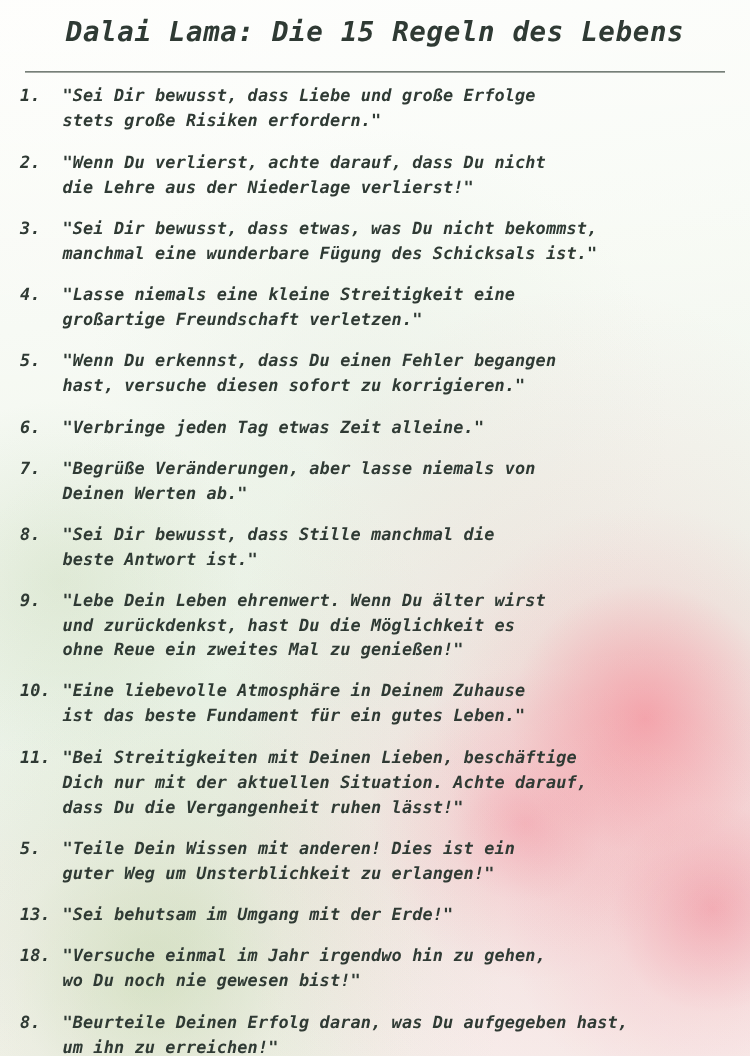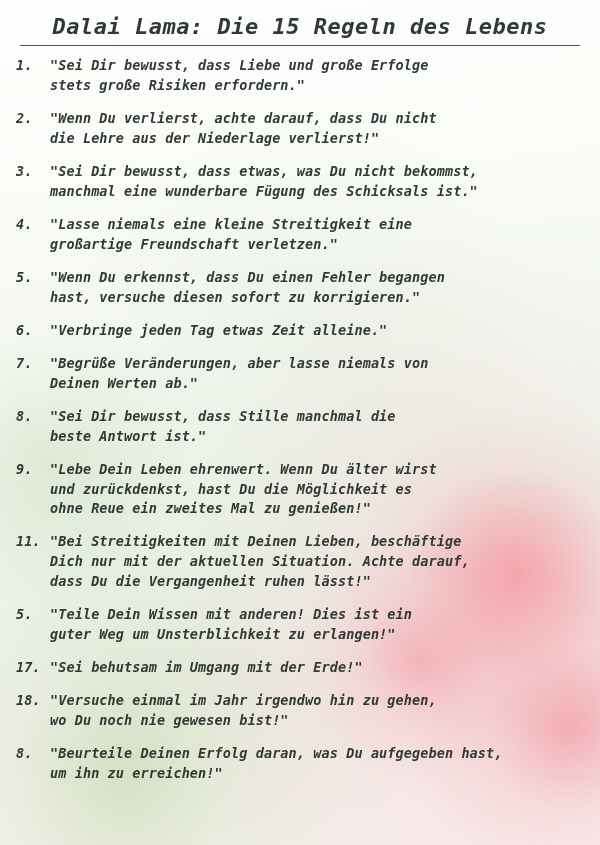--- a/index.html
+++ b/index.html
@@ -43,21 +43,21 @@
     padding: 10px 14px 0 14px;
   }
   .title {
     font-family: "DejaVu Sans Mono", monospace;
     font-size: 22px;
     font-weight: bold;
     font-style: italic;
     letter-spacing: 0.5px;
     color: #2f3a34;
     text-align: center;
-    margin: 4px 0 6px 0;
+    margin: 4px 0 18px 0;
     white-space: nowrap;
   }
   .rule-line {
     border: none;
     border-top: 1.5px solid #4a554d;
     margin: 4px 6px 10px 6px;
   }
   .list {
     list-style: none;
     margin: 0;
@@ -137,32 +137,37 @@
         <span class="quote">"Sei Dir bewusst, dass Stille manchmal die
 beste Antwort ist."</span>
       </li>
       <li class="item">
         <span class="num">9.</span>
         <span class="quote">"Lebe Dein Leben ehrenwert. Wenn Du älter wirst
 und zurückdenkst, hast Du die Möglichkeit es
 ohne Reue ein zweites Mal zu genießen!"</span>
       </li>
       <li class="item">
+        <span class="num">10.</span>
+        <span class="quote">"Eine liebevolle Atmosphäre in Deinem Zuhause
+ist das beste Fundament für ein gutes Leben."</span>
+      </li>
+      <li class="item">
         <span class="num">11.</span>
         <span class="quote">"Bei Streitigkeiten mit Deinen Lieben, beschäftige
 Dich nur mit der aktuellen Situation. Achte darauf,
 dass Du die Vergangenheit ruhen lässt!"</span>
       </li>
       <li class="item">
         <span class="num">5.</span>
         <span class="quote">"Teile Dein Wissen mit anderen! Dies ist ein
 guter Weg um Unsterblichkeit zu erlangen!"</span>
       </li>
       <li class="item">
-        <span class="num">17.</span>
+        <span class="num">13.</span>
         <span class="quote">"Sei behutsam im Umgang mit der Erde!"</span>
       </li>
       <li class="item">
         <span class="num">18.</span>
         <span class="quote">"Versuche einmal im Jahr irgendwo hin zu gehen,
 wo Du noch nie gewesen bist!"</span>
       </li>
       <li class="item">
         <span class="num">8.</span>
         <span class="quote">"Beurteile Deinen Erfolg daran, was Du aufgegeben hast,

